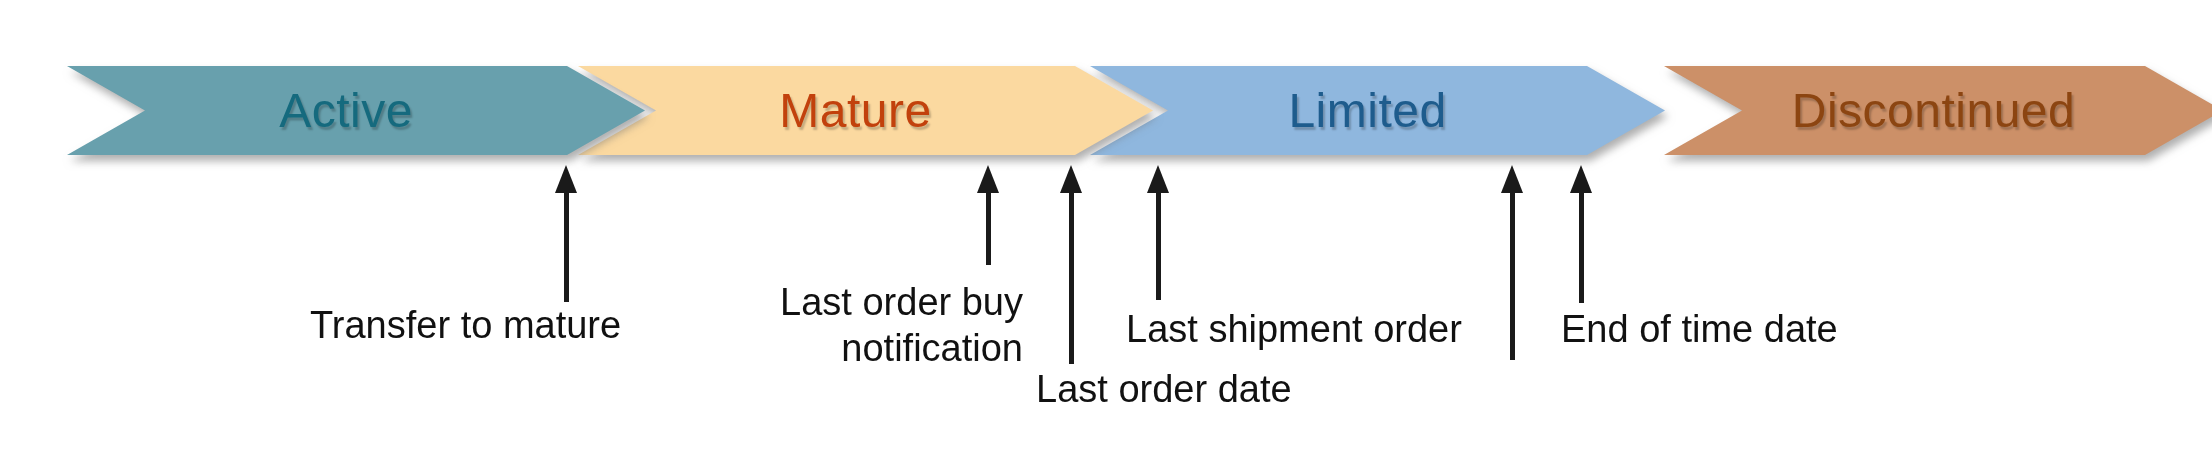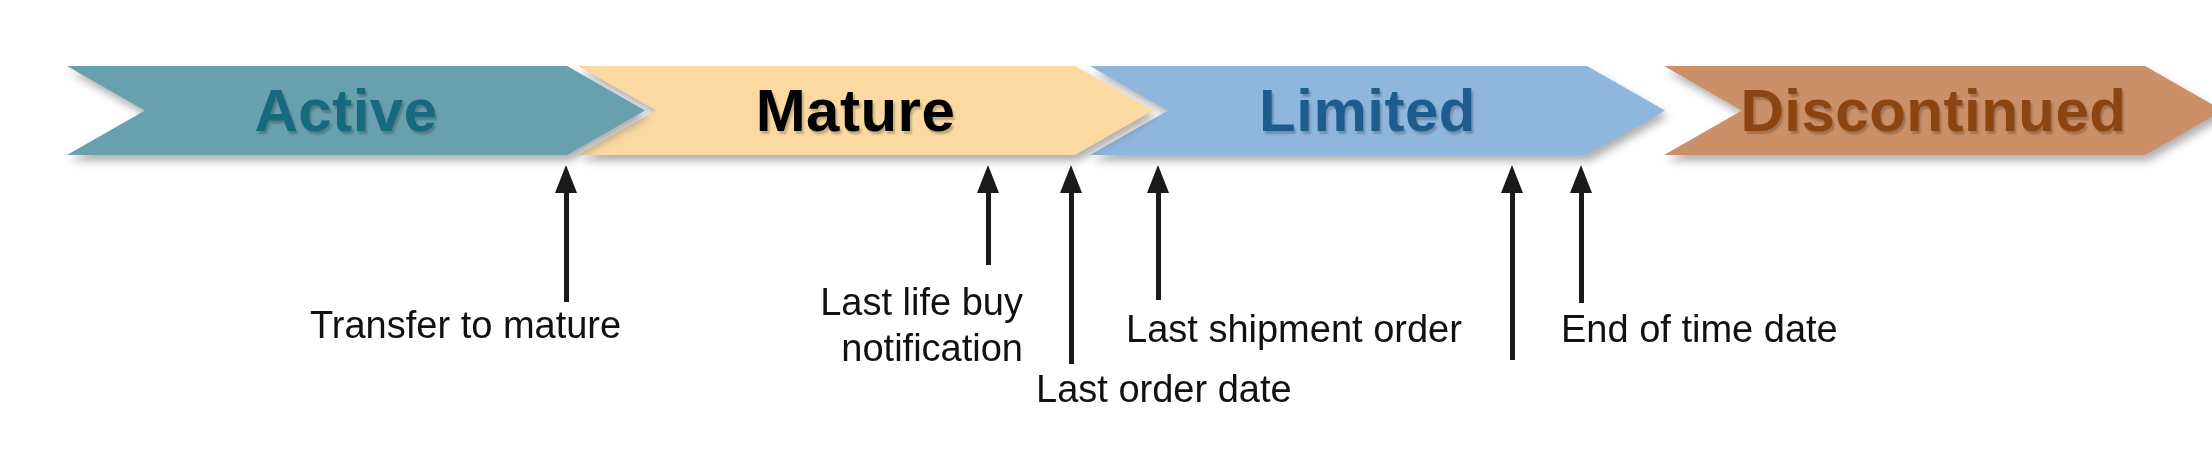--- a/index.html
+++ b/index.html
@@ -21,22 +21,22 @@
   }
   .chev {
     width: 100%;
     height: 100%;
     clip-path: polygon(0 0, calc(100% - 78px) 0, 100% 50%, calc(100% - 78px) 100%, 0 100%, 78px 50%);
     display: flex;
     align-items: center;
     justify-content: center;
   }
   .stage-title {
-    font-size: 60px;
-    font-weight: bold;
+    font-size: 48px;
+    font-weight: normal;
     letter-spacing: 0.5px;
     text-shadow: 2px 3px 2px rgba(0,0,0,0.22);
     transform: translateX(-10px);
     white-space: nowrap;
   }
 
   
   .arrow {
     position: absolute;
     width: 24px;
@@ -79,21 +79,21 @@
   </div>
 
   <div class="chev-wrap" style="left:1090px; width:575px; z-index:2;">
     <div class="chev" style="background: rgb(143, 183, 222);">
       <span class="stage-title" style="color: rgb(30, 92, 141);">Limited</span>
     </div>
   </div>
 
   <div class="chev-wrap" style="left:578px; width:575px; z-index:3;">
     <div class="chev" style="background: rgb(251, 217, 160);">
-      <span class="stage-title" style="color: #000000;">Mature</span>
+      <span class="stage-title" style="color: #c2410c;">Mature</span>
     </div>
   </div>
 
   <div class="chev-wrap" style="left:67px; width:578px; z-index:4;">
     <div class="chev" style="background: rgb(104, 160, 173);">
       <span class="stage-title" style="color: rgb(21, 106, 126);">Active</span>
     </div>
   </div>
 
   <div class="arrow" style="left:554px; top:165px; height:137px;">
@@ -122,21 +122,21 @@
   </div>
 
   <div class="arrow" style="left:1569px; top:165px; height:138px;">
     <span class="arrow-head"></span>
     <span class="arrow-shaft"></span>
   </div>
 
   <div class="m-label" style="left:310px; top:302px;">Transfer to mature</div>
 
   <div class="m-label right" style="left:770px; top:279px; width:253px;">
-    <span>Last life buy</span>
+    <span>Last order buy</span>
     <span>notification</span>
   </div>
 
   <div class="m-label" style="left:1036px; top:366px;">Last order date</div>
 
   <div class="m-label" style="left:1126px; top:306px;">Last shipment order</div>
 
 
   <div class="m-label" style="left:1561px; top:306px;">End of time date</div>
 

